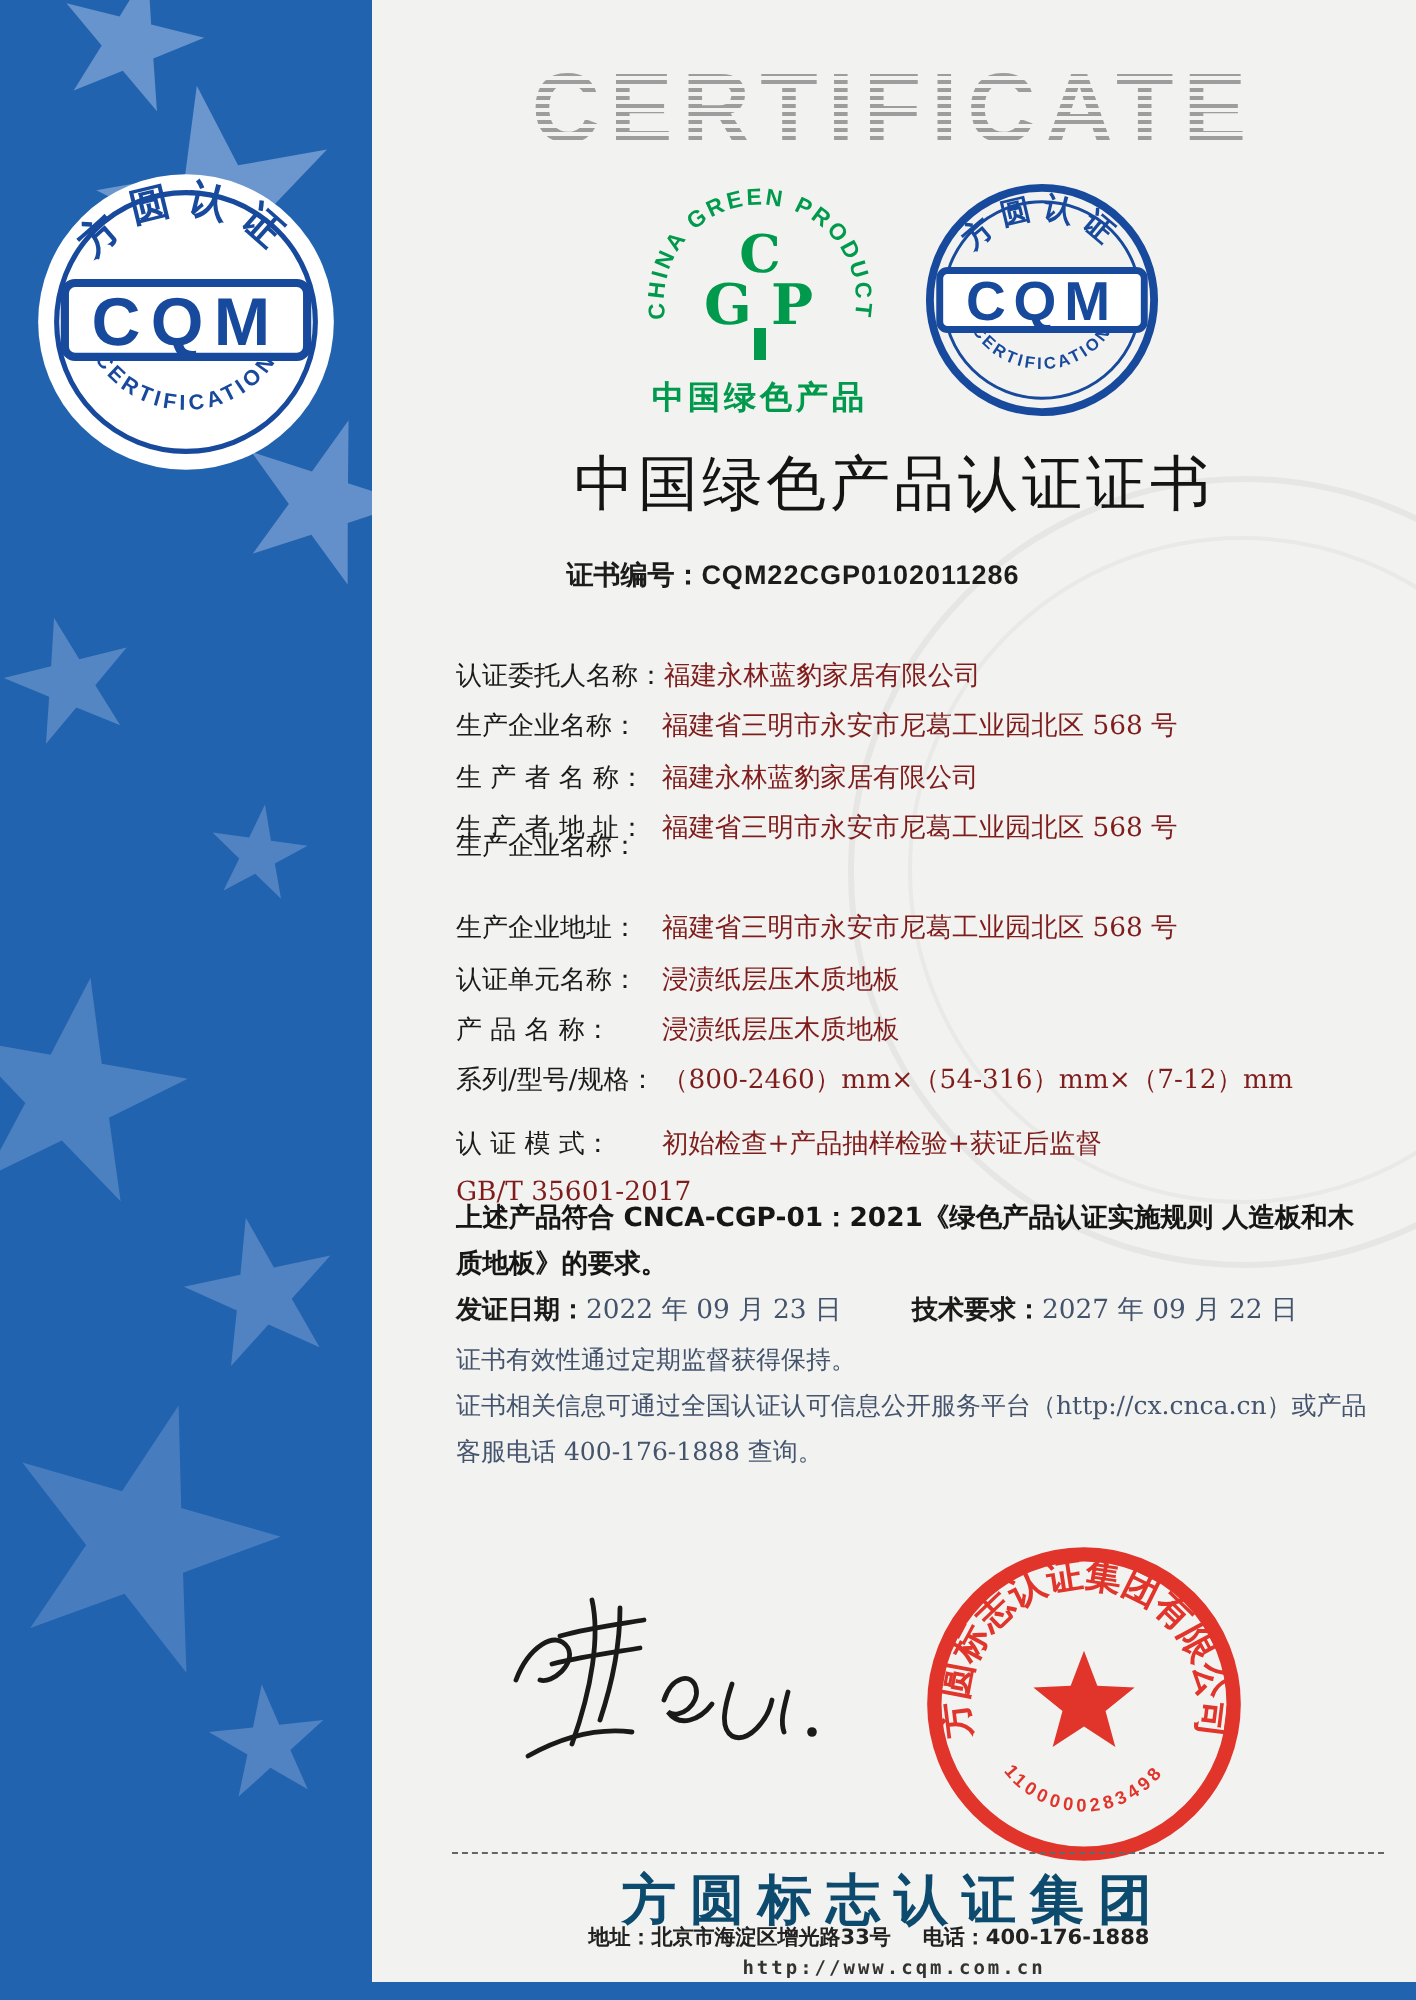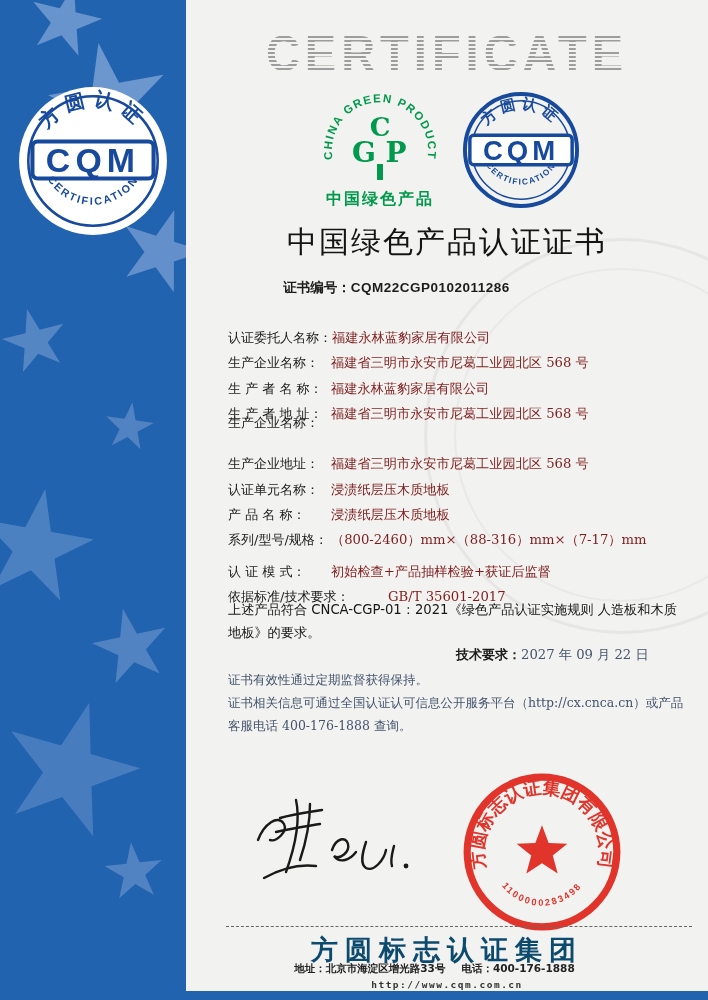--- a/index.html
+++ b/index.html
@@ -35,21 +35,21 @@
 
   
   #fields{position:absolute;left:42px;top:313px;width:470px;}
   .frow{display:flex;align-items:baseline;height:25.3px;}
   .lbl{flex:0 0 103px;font-weight:400;font-size:13px;color:#1b1b1b;white-space:nowrap;}
   .val{font-family:"DejaVu Serif",serif;font-size:13.2px;color:#7f1d1d;white-space:nowrap;margin-top:16px;}
   #certmode{position:absolute;left:42px;top:547px;width:470px;}
   #certmode .frow{height:26px;}
   .wide .lbl{flex:0 0 160px;}
 
-  #compliance{position:absolute;left:42px;top:598px;width:462px;font-weight:400;font-size:13.2px;line-height:23px;color:#161616;}
+  #compliance{position:absolute;left:42px;top:598px;width:462px;font-weight:700;font-size:13.2px;line-height:23px;color:#161616;}
 
   #dates{position:absolute;left:0;top:644px;width:522px;height:22px;}
   #dates .dl{position:absolute;left:42px;}
   #dates .dr{position:absolute;left:270px;}
   #dates .lbl2{font-weight:700;font-size:13px;color:#1b1b1b;}
   #dates .val2{font-family:"DejaVu Serif",serif;font-size:13.2px;color:#44546c;}
 
   .note{position:absolute;left:42px;width:462px;font-family:"DejaVu Serif",serif;font-size:12.5px;line-height:23px;color:#44546c;}
   #note1{top:668px;}
   #note2{top:691px;}
@@ -169,38 +169,38 @@
       <div class="frow">
           <span class="lbl">认证单元名称：</span>
           <span class="val">浸渍纸层压木质地板</span>
         </div>
       <div class="frow">
           <span class="lbl">产 品 名 称：</span>
           <span class="val">浸渍纸层压木质地板</span>
         </div>
       <div class="frow">
           <span class="lbl">系列/型号/规格：</span>
-          <span class="val">（800-2460）mm×（88-316）mm×（7-17）mm</span>
+          <span class="val">（800-2460）mm×（54-316）mm×（7-12）mm</span>
         </div>
     </div>
 
     <div id="certmode">
       <div class="frow">
           <span class="lbl">认 证 模 式：</span>
           <span class="val">初始检查+产品抽样检验+获证后监督</span>
         </div>
       <div class="frow wide">
-          <span class="lbl">依据标准/技术要求：</span>
           <span class="val">GB/T 35601-2017</span>
         </div>
     </div>
 
     <div id="compliance">上述产品符合 CNCA-CGP-01：2021《绿色产品认证实施规则 人造板和木质地板》的要求。</div>
 
     <div id="dates">
+      <span class="dl"><span class="lbl2">发证日期：</span><span class="val2">2022 年 09 月 23 日</span></span>
       <span class="dr"><span class="lbl2">技术要求：</span><span class="val2">2027 年 09 月 22 日</span></span>
     </div>
 
     <div id="note1" class="note">证书有效性通过定期监督获得保持。</div>
     <div id="note2" class="note">证书相关信息可通过全国认证认可信息公开服务平台（http://cx.cnca.cn）或产品客服电话 400-176-1888 查询。</div>
 
     <svg id="signature" width="190" height="110" viewBox="0 0 190 110">
       <g fill="none" stroke="#1a1a1a" stroke-width="2.4" stroke-linecap="round">
         <path d="M14,52 C20,36 34,26 40,36 C44,44 32,54 26,52"></path>
         <path d="M52,12 C56,30 52,56 42,84"></path>

